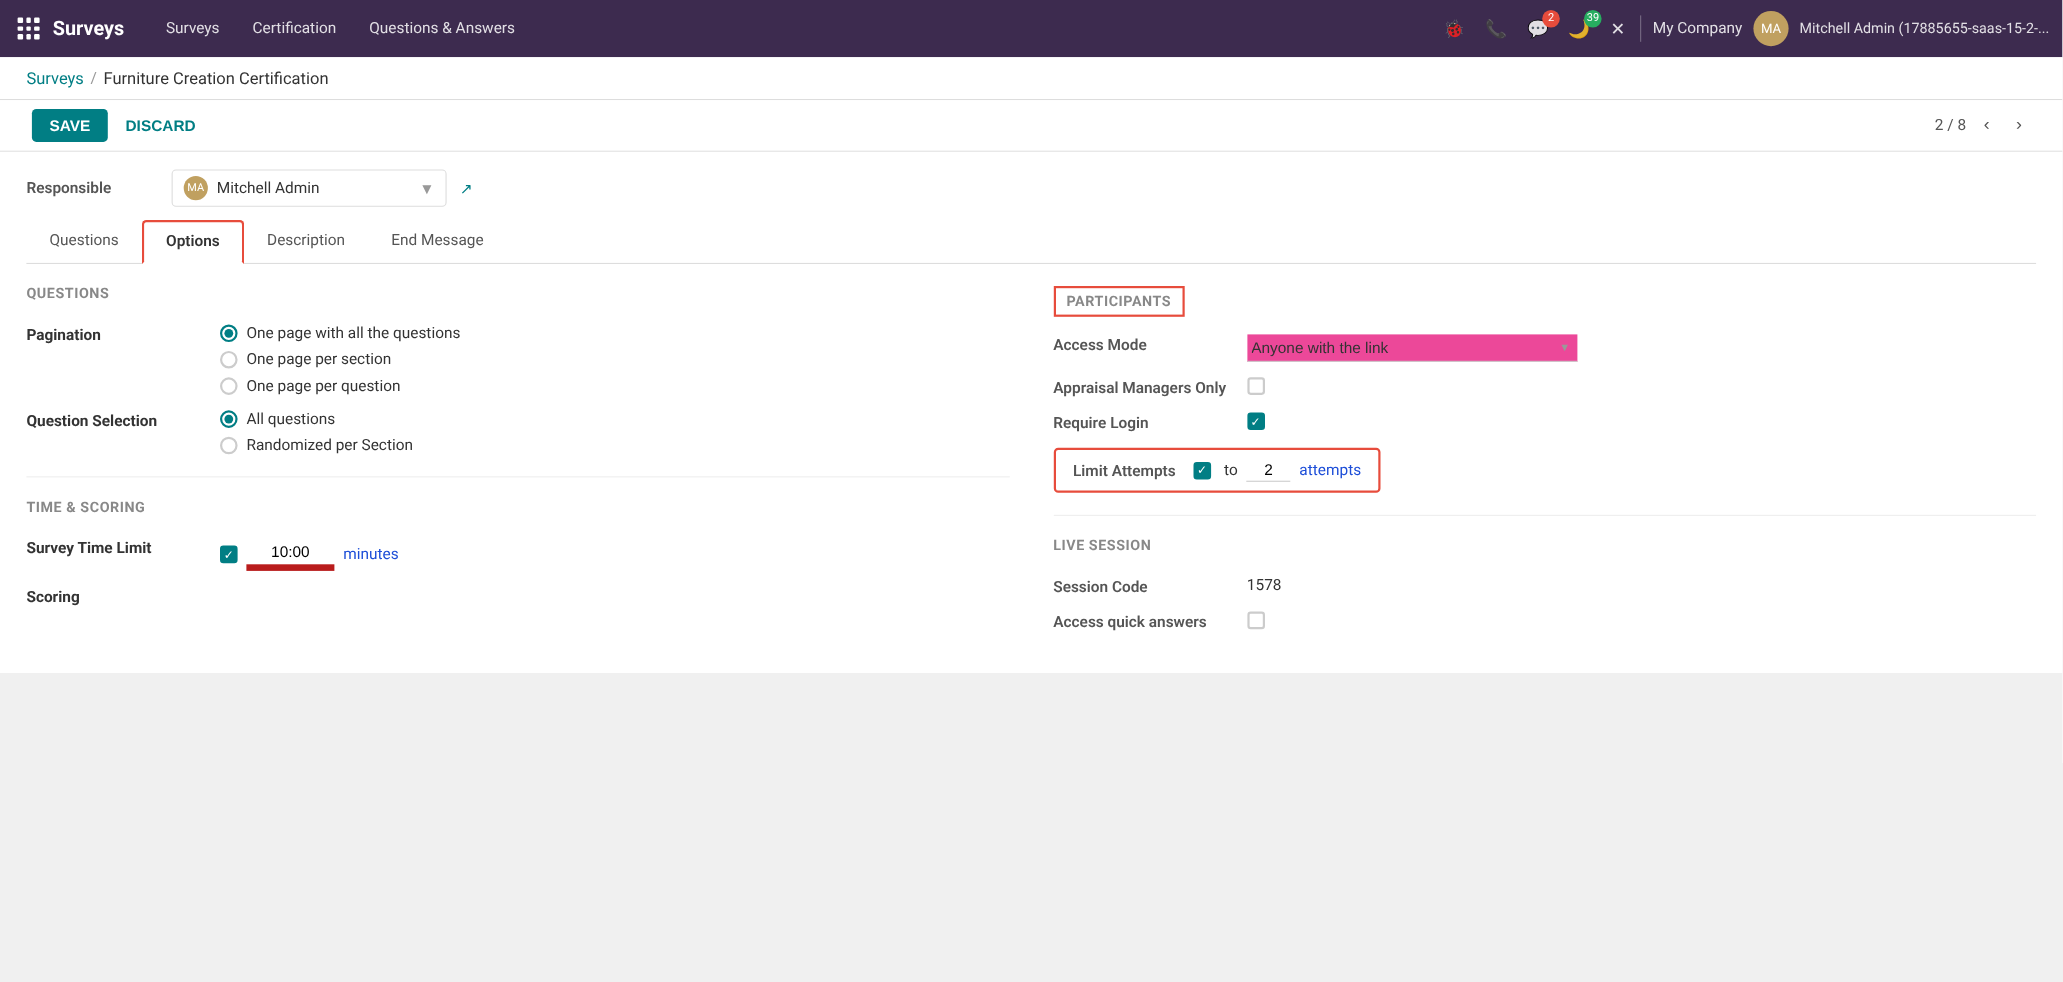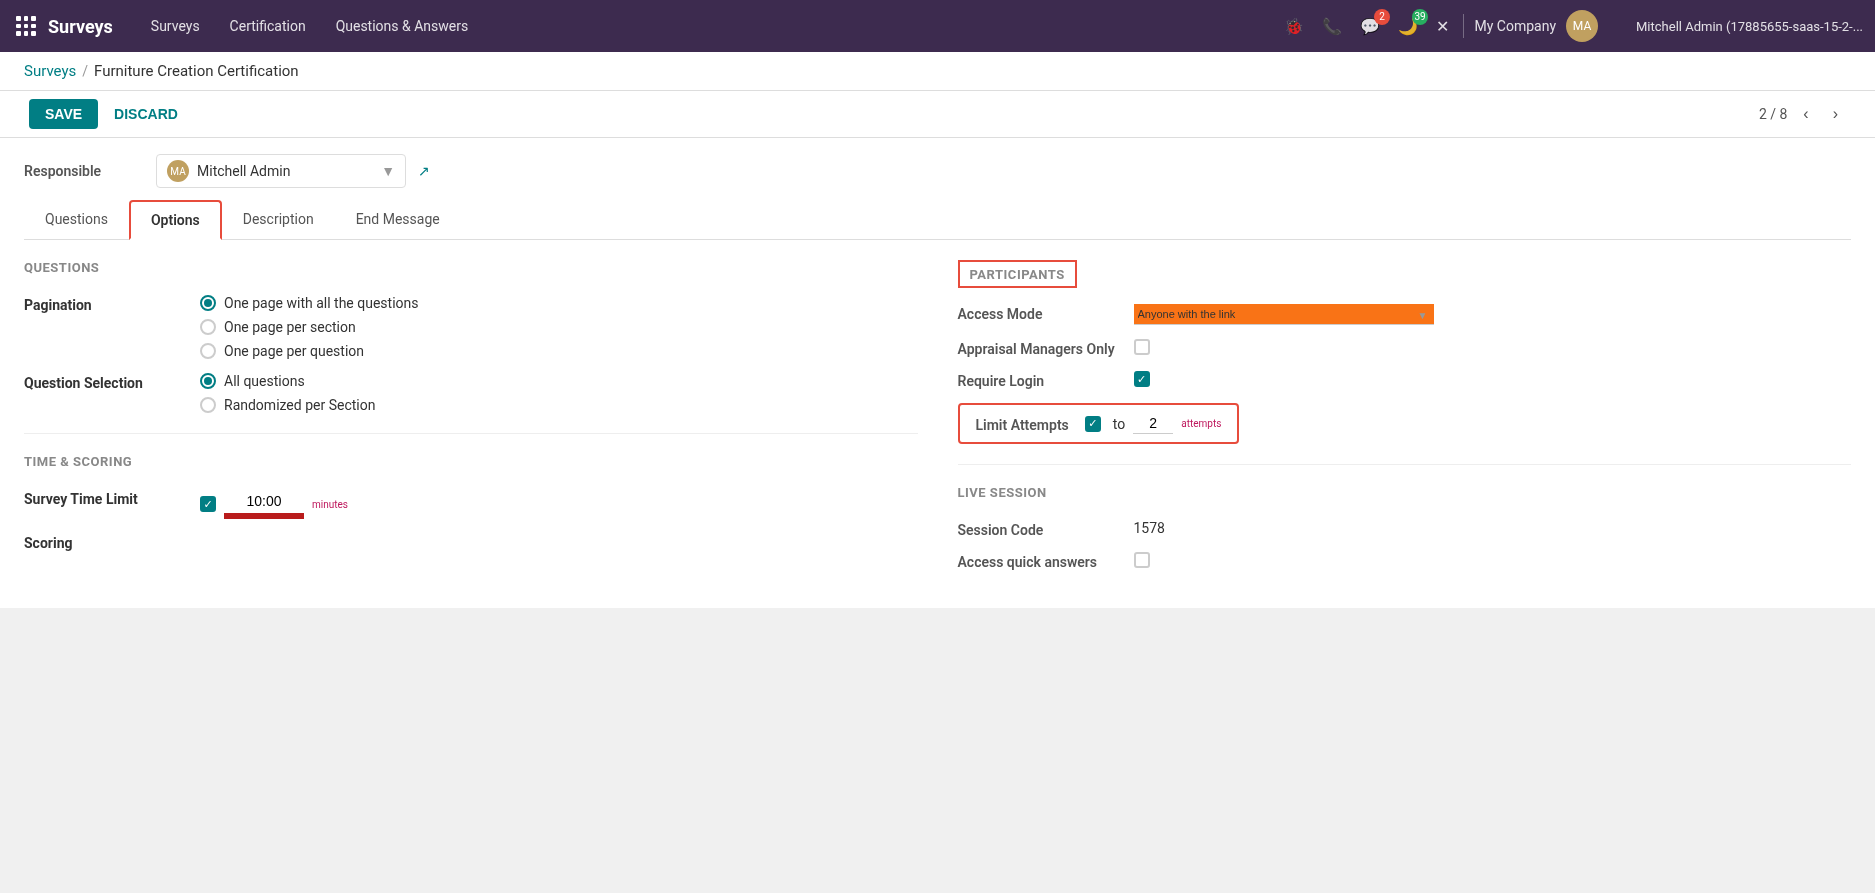--- a/index.html
+++ b/index.html
@@ -45,21 +45,21 @@
       display: flex; align-items: center; justify-content: center;
     }
     .badge-green { background: #27ae60; }
     .topnav-separator { width: 1px; height: 24px; background: rgba(255,255,255,0.3); }
     .topnav-company { color: rgba(255,255,255,0.85); font-size: 14px; }
     .topnav-avatar {
       width: 32px; height: 32px; border-radius: 50%; background: #c0a060;
       display: flex; align-items: center; justify-content: center; color: white; font-size: 12px;
       cursor: pointer; overflow: hidden;
     }
-    .topnav-user { color: rgba(255,255,255,0.85); font-size: 13px; margin-left: 28px; }
+    .topnav-user { color: rgba(255,255,255,0.85); font-size: 13px; }
 
     
     .breadcrumb-bar {
       background: white; padding: 10px 24px; border-bottom: 1px solid #ddd;
       display: flex; align-items: center; gap: 6px;
     }
     .breadcrumb-link { color: #017e84; cursor: pointer; font-size: 15px; }
     .breadcrumb-sep { color: #999; }
     .breadcrumb-current { color: #333; font-size: 15px; }
 
@@ -163,40 +163,40 @@
     .checkbox-box.checked {
       background: #017e84; border-color: #017e84; color: white;
     }
     .checkbox-box.checked::after {
       content: '✓'; font-size: 11px; color: white;
     }
 
     
     .select-field {
       border: none; border-bottom: 1px solid #ccc; padding: 4px 24px 4px 4px;
-      font-size: 11px; color: #333; background: #f97316; cursor: pointer;
+      font-size: 14px; color: #333; background: #ec4899; cursor: pointer;
       min-width: 300px; appearance: none; position: relative;
     }
     .select-wrapper {
       position: relative; display: inline-block;
     }
     .select-wrapper::after {
       content: '▼'; position: absolute; right: 6px; top: 50%; transform: translateY(-50%);
       font-size: 10px; color: #999; pointer-events: none;
     }
 
     
     .time-input-row {
       display: flex; align-items: center; gap: 8px;
     }
     .time-input {
       border: none; border-bottom: 6px solid #b91c1c; padding: 4px; font-size: 14px;
       width: 80px; text-align: center;
     }
-    .input-suffix { color: #be185d; font-size: 10px; }
+    .input-suffix { color: #1d4ed8; font-size: 14px; }
 
     
     .limit-attempts-row {
       display: flex; align-items: center; gap: 8px;
       border: 2px solid #e74c3c; padding: 8px 16px; border-radius: 4px;
     }
     .attempts-input {
       border: none; border-bottom: 1px solid #ccc; width: 40px; text-align: center;
       font-size: 14px; padding: 2px;
     }

